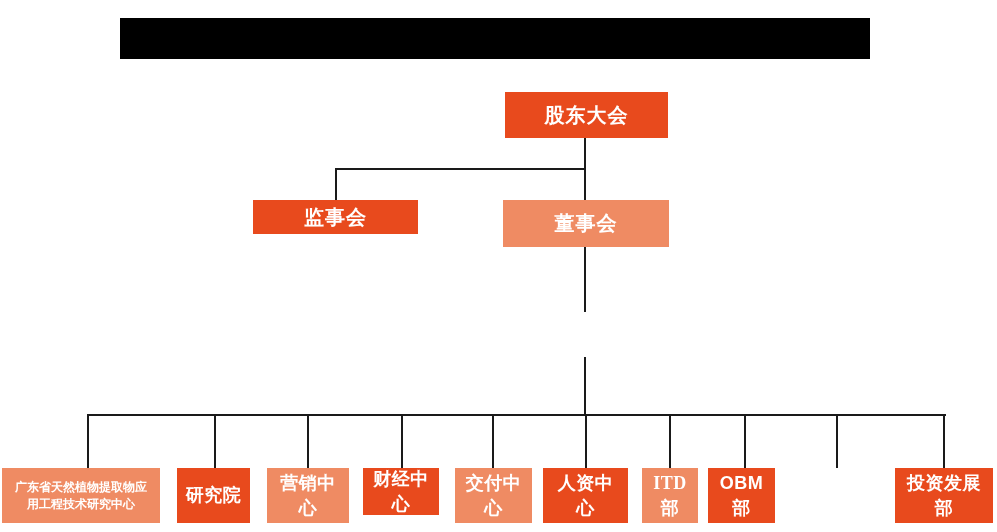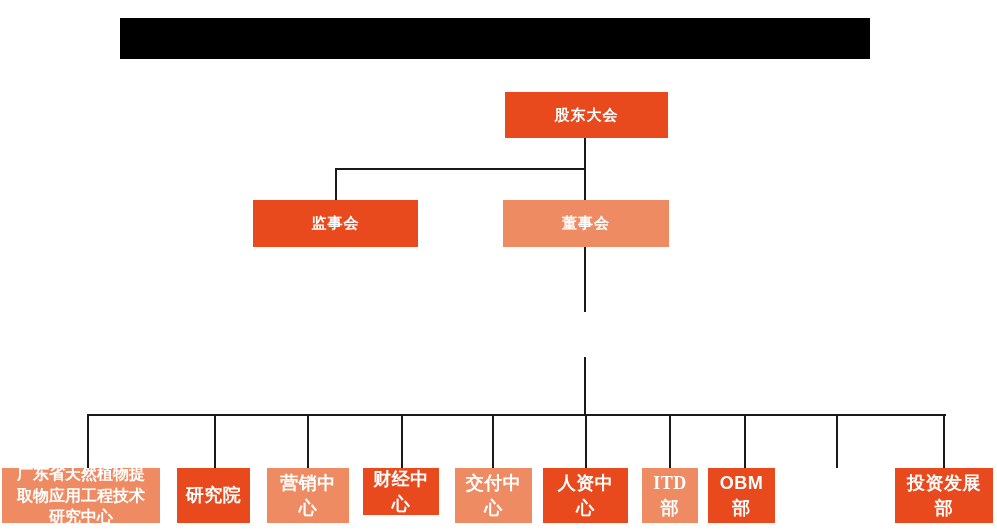--- a/index.html
+++ b/index.html
@@ -16,30 +16,30 @@
     background: #000000;
   }
   .node {
     position: absolute;
     display: flex;
     align-items: center;
     justify-content: center;
     text-align: center;
     color: var(--text, #ffffff);
     font-weight: bold;
-    font-size: 15px;
+    font-size: 20px;
     letter-spacing: 1px;
     box-sizing: border-box;
     padding: 0 6px;
     line-height: 1.35;
   }
   .node.primary   { background: var(--primary, #e84a1d); }
   .node.secondary { background: var(--secondary, #ef8b63); font-family: Liberation Serif, serif; }
   .node.dept { font-size: 18px; letter-spacing: 0.5px; }
-  .node.small { font-size: 16px; letter-spacing: 0; padding: 0 8px; }
+  .node.small { font-size: 12px; letter-spacing: 0; padding: 0 8px; }
   .vline {
     position: absolute;
     width: 2px;
     background: var(--line, #1a1a1a);
   }
   .hline {
     position: absolute;
     height: 2px;
     background: var(--line, #1a1a1a);
   }
@@ -63,21 +63,21 @@
   <div class="vline" style="left:401px; top:415px; height:53px;"></div>
   <div class="vline" style="left:492px; top:415px; height:53px;"></div>
   <div class="vline" style="left:585px; top:415px; height:53px;"></div>
   <div class="vline" style="left:669px; top:415px; height:53px;"></div>
   <div class="vline" style="left:744px; top:415px; height:53px;"></div>
   <div class="vline" style="left:836px; top:415px; height:53px;"></div>
   <div class="vline" style="left:943px; top:415px; height:53px;"></div>
 
   <div class="node primary" style="left:505px; top:92px; width:163px; height:46px;">股东大会</div>
 
-  <div class="node primary" style="left:253px; top:200px; width:165px; height:47px;">监事会</div>
+  <div class="node primary" style="left:253px; top:200px; width:165px; height:34px;">监事会</div>
   <div class="node secondary" style="left:503px; top:200px; width:166px; height:47px;">董事会</div>
 
 
   <div class="node secondary dept small" style="left:2px; top:468px; width:158px; height:55px;">广东省天然植物提取物应用工程技术研究中心</div>
   <div class="node primary dept" style="left:177px; top:468px; width:73px; height:55px;">研究院</div>
   <div class="node secondary dept" style="left:267px; top:468px; width:82px; height:55px;">营销中心</div>
   <div class="node primary dept" style="left:363px; top:468px; width:76px; height:47px;">财经中心</div>
   <div class="node secondary dept" style="left:455px; top:468px; width:77px; height:55px;">交付中心</div>
   <div class="node primary dept" style="left:543px; top:468px; width:85px; height:55px;">人资中心</div>
   <div class="node secondary dept" style="left:642px; top:468px; width:56px; height:55px;">ITD部</div>

